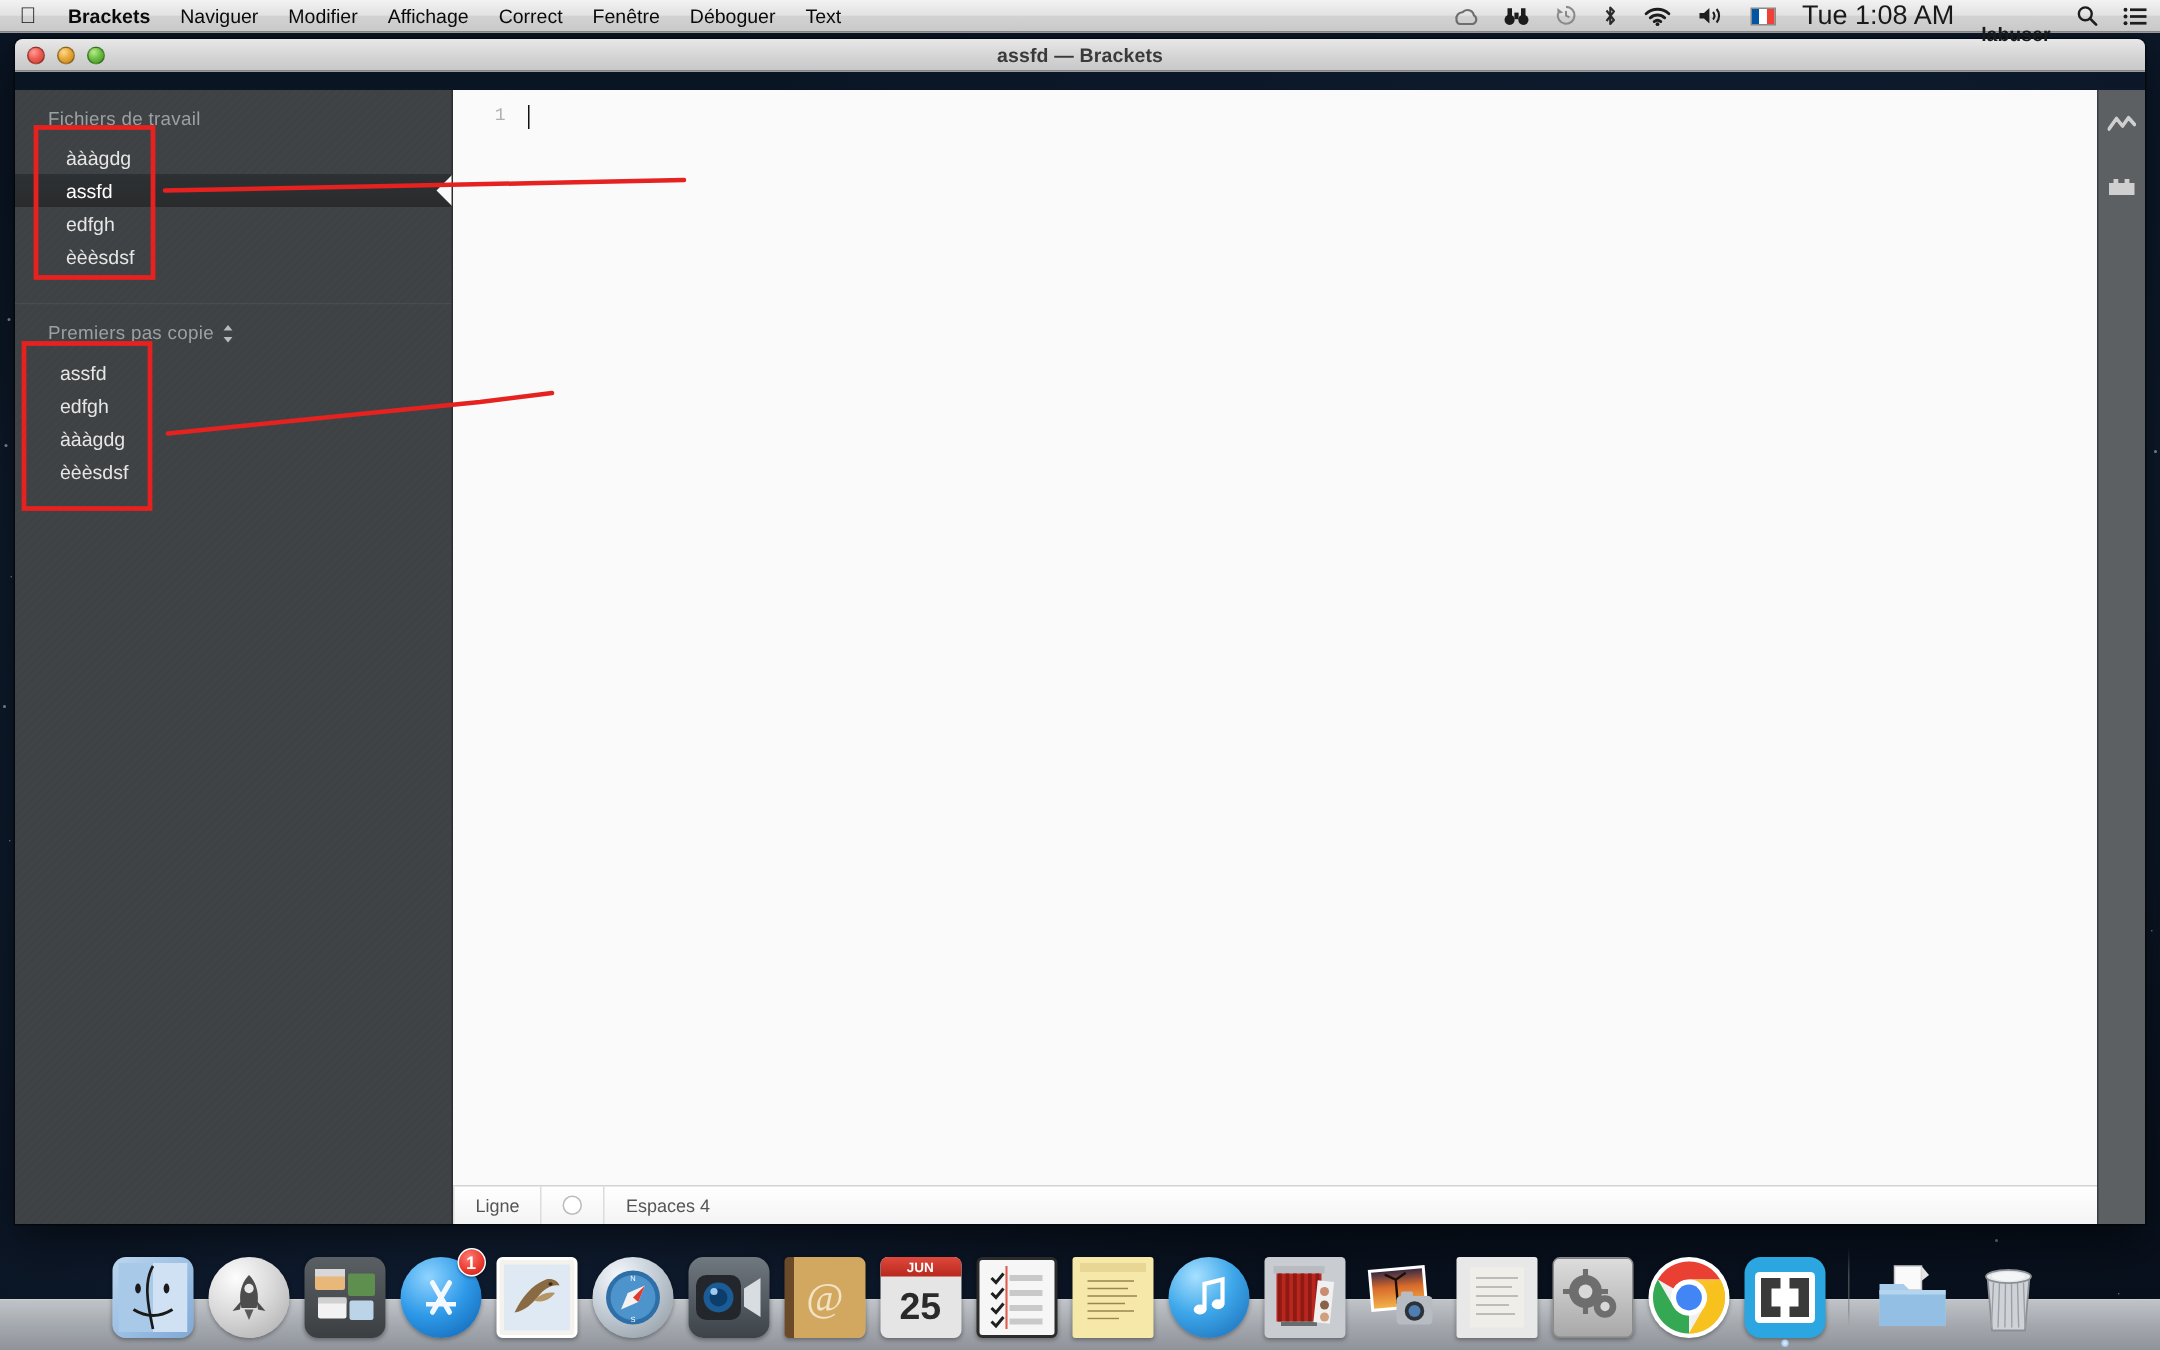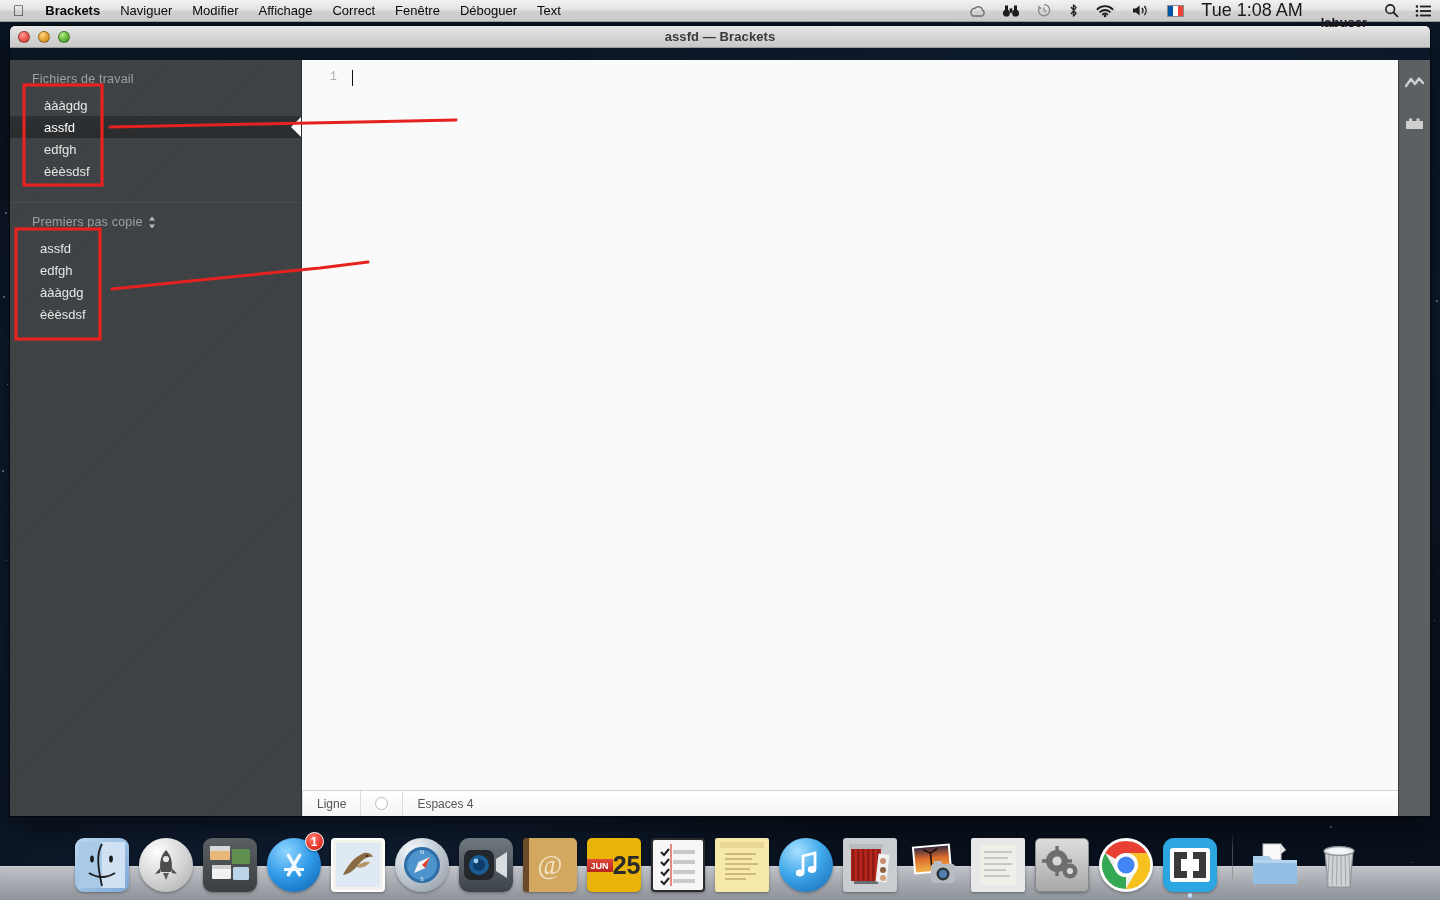--- a/index.html
+++ b/index.html
@@ -525,21 +525,21 @@
 
     <div class="dock-app">
       <div class="glyph" style="background:linear-gradient(90deg,#6b4a2a 0 12%, #d2a860 12% 100%); border-radius:3px 5px 5px 3px;">
         <svg width="40" height="44" viewBox="0 0 40 44">
           <text x="20" y="31" font-size="27" fill="#f2e3c4" text-anchor="middle" font-family="Liberation Serif">@</text>
         </svg>
       </div>
     </div>
 
     <div class="dock-app">
-      <div class="glyph" style="background:#eab308; border-radius:5px; flex-direction:row;">
+      <div class="glyph" style="background:#e5e5e5; border-radius:5px; flex-direction:column;">
         <div style="background:linear-gradient(180deg,#e0483c 0%,#b8281d 100%); color:#fff; font-size:9px; font-weight:bold; width:100%; text-align:center; padding:2px 0 1px;">JUN</div>
         <div style="flex:1; display:flex; align-items:center; justify-content:center; color:#2a2a2a; font-size:25px; font-weight:bold;text-align:right;">25</div>
       </div>
     </div>
 
     <div class="dock-app">
       <div class="glyph" style="background:#f6f6f6; border:2px solid #2b2b2b; border-radius:4px;">
         <svg width="42" height="42" viewBox="0 0 42 42">
           <path d="M4 8 L7 11 L12 5" stroke="#1f1f1f" stroke-width="2" fill="none"></path>
           <rect x="16" y="6" width="22" height="4" fill="#c9c9c9"></rect>

